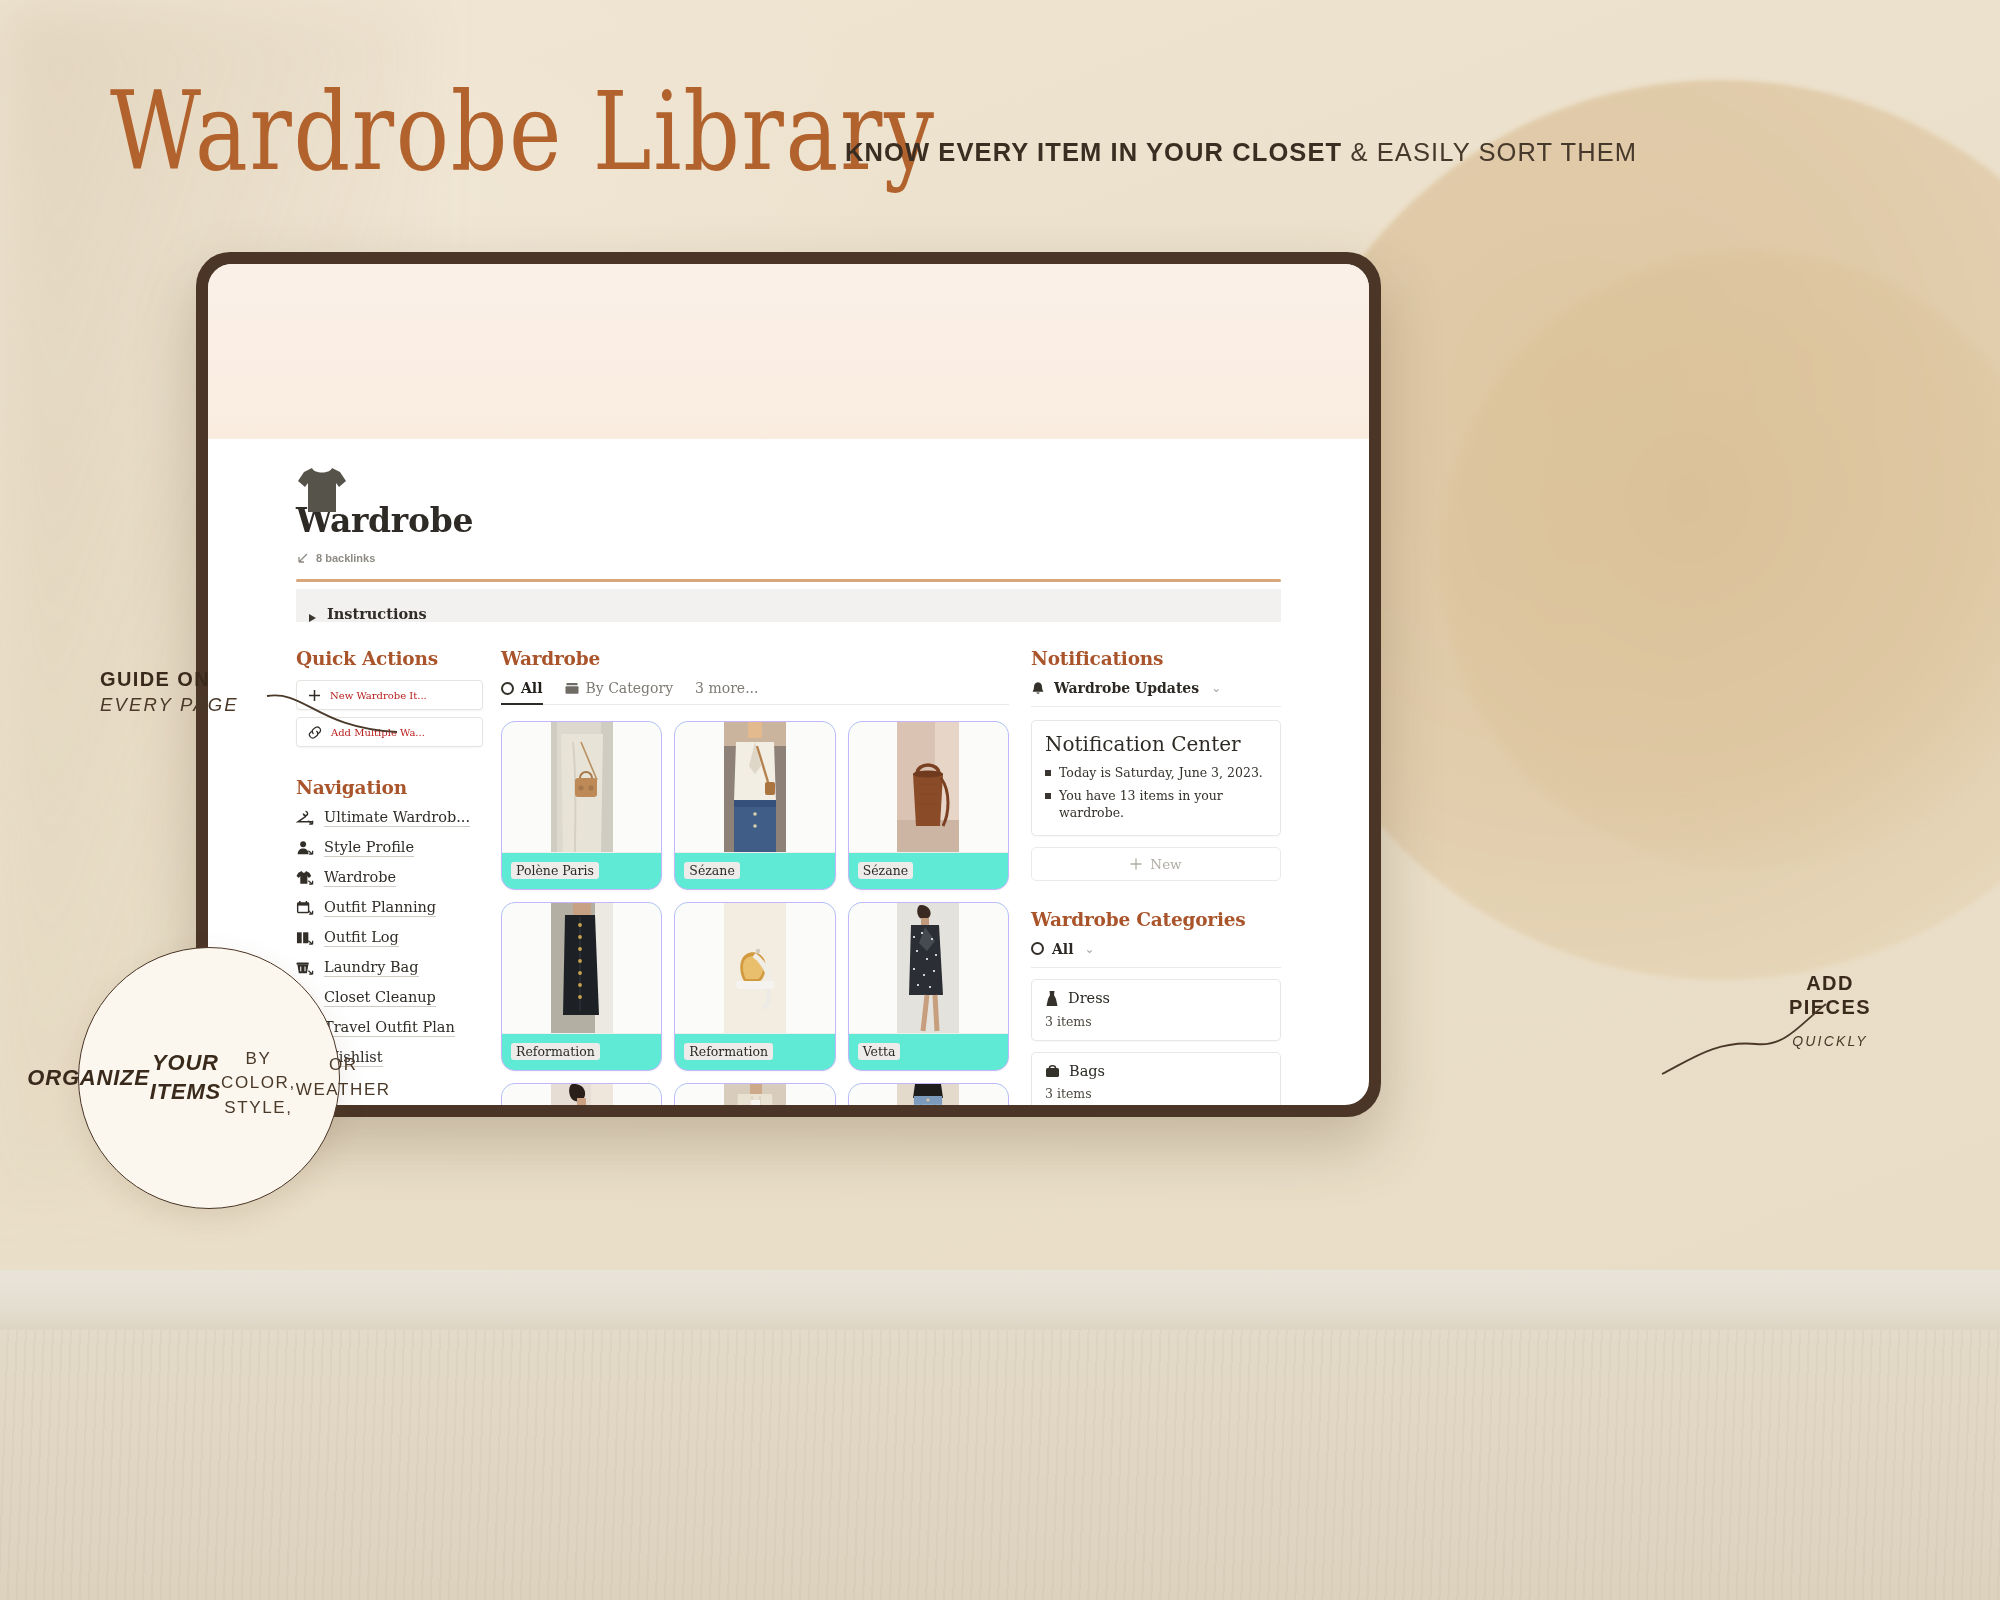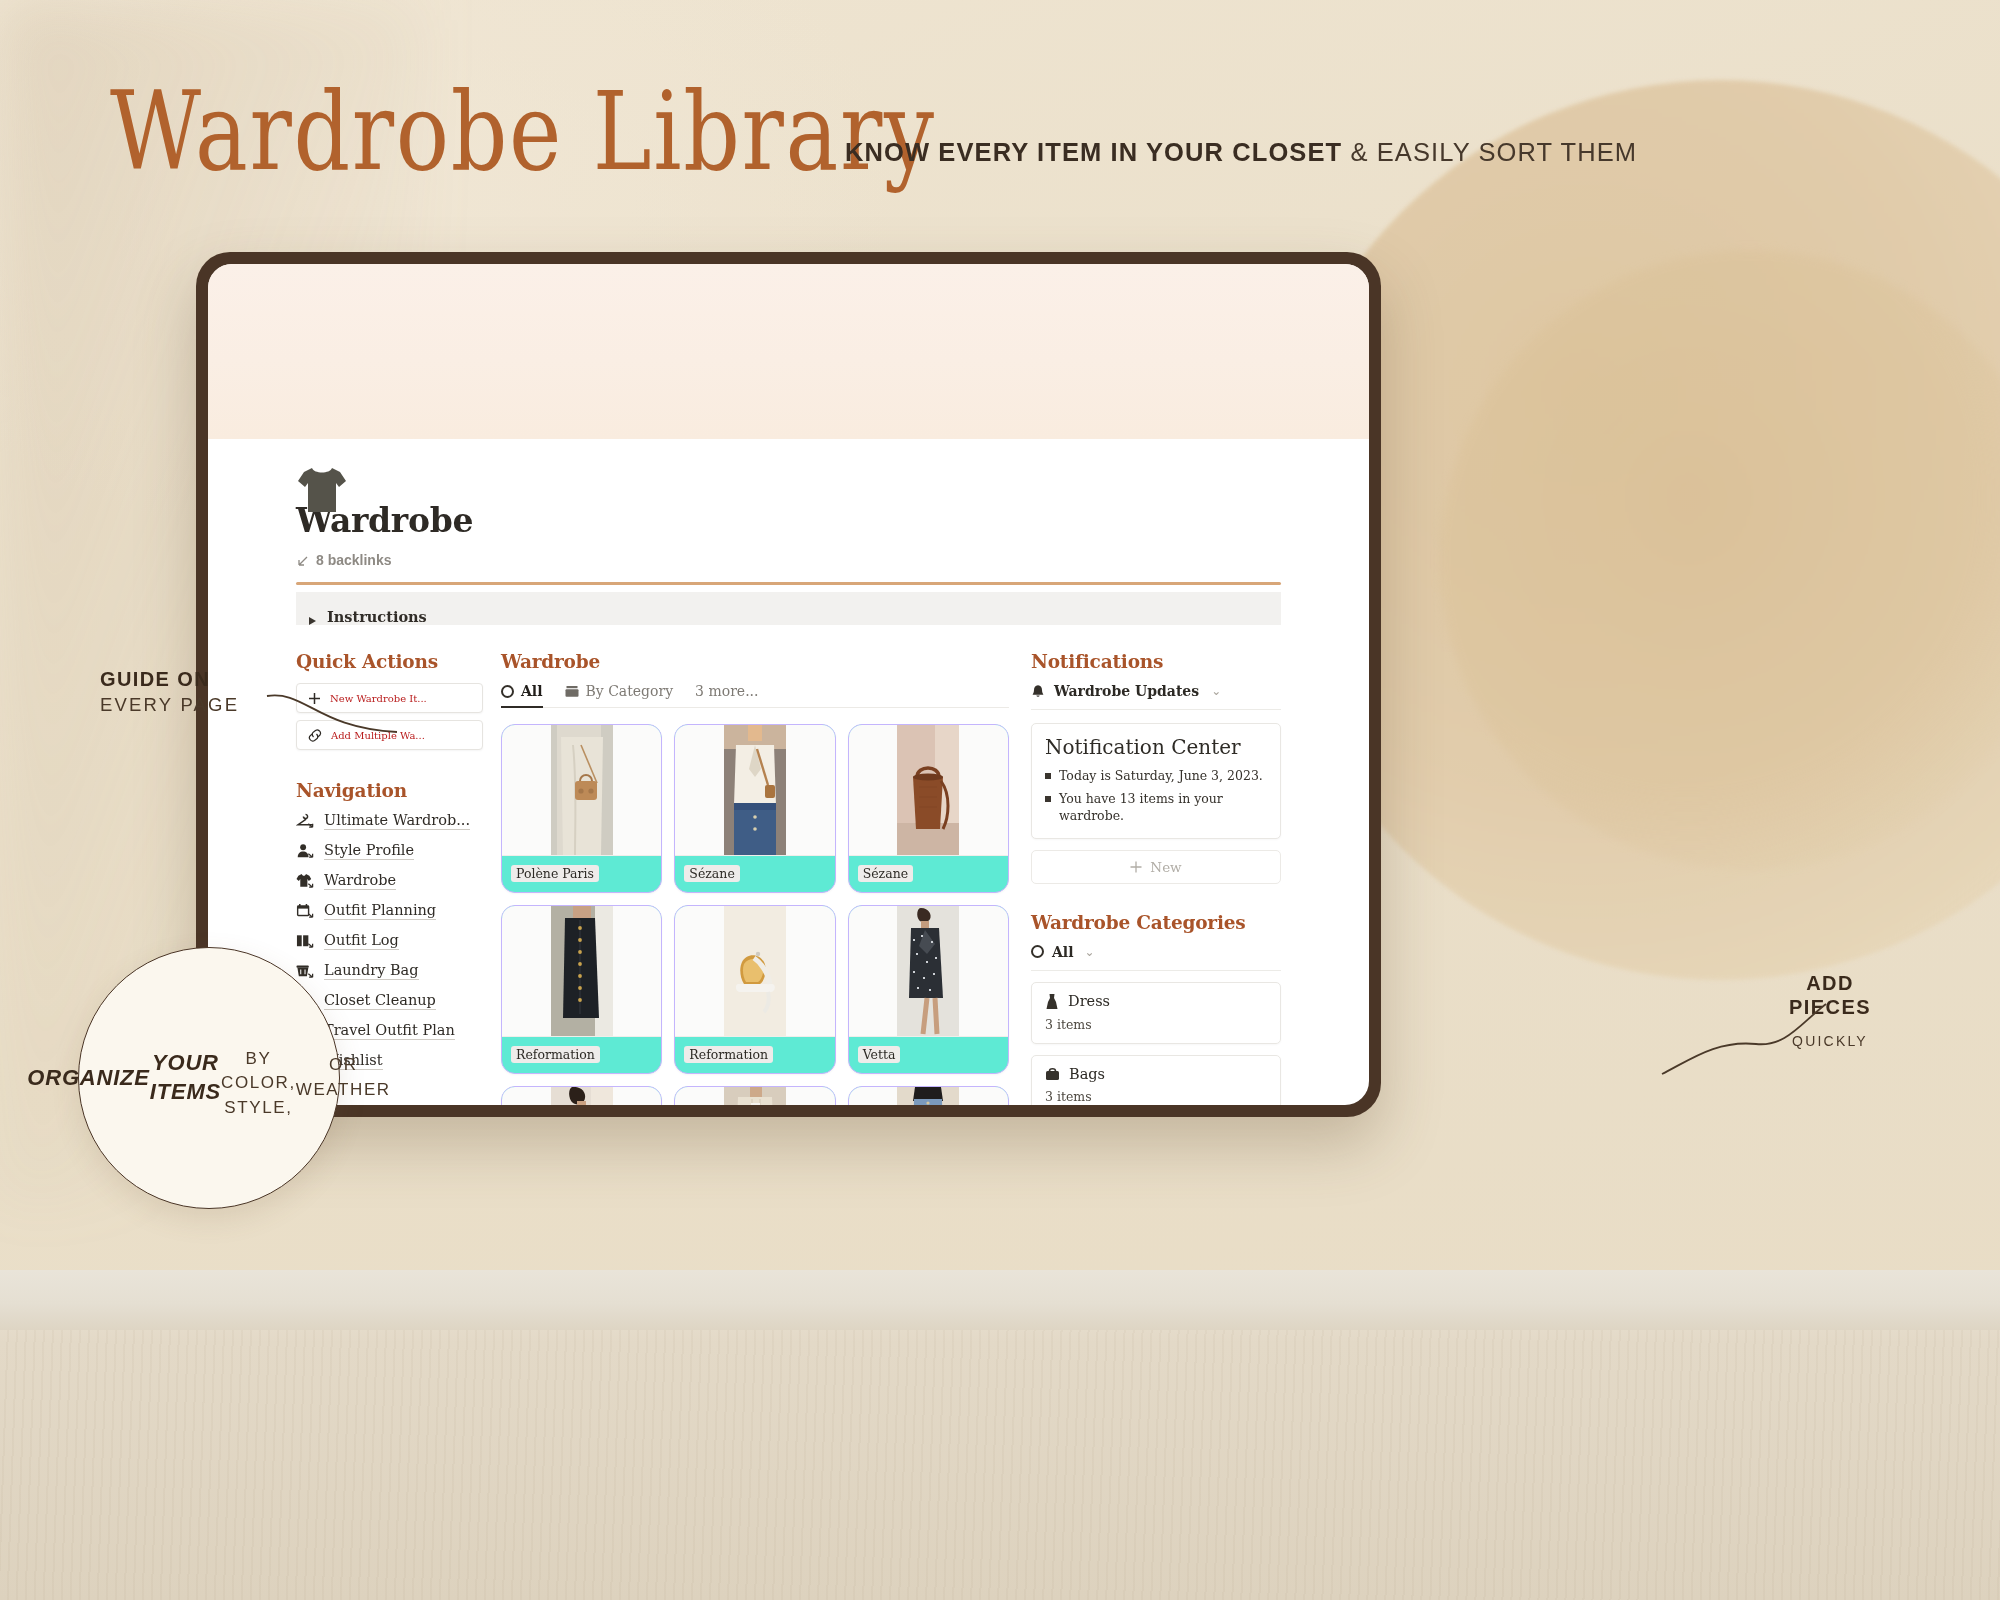--- a/index.html
+++ b/index.html
@@ -119,23 +119,23 @@
   }
   .page-title {
     font-family: "DejaVu Serif", "Liberation Serif", serif;
     font-weight: 700;
     font-size: 33px;
     color: #2e2a25;
     margin-top: 62px;
     letter-spacing: -.3px;
   }
   .backlinks {
-    display: flex; align-items: flex-end; gap: 7px;
+    display: flex; align-items: flex-start; gap: 7px;
     margin-top: 12px;
-    font-size: 14px;
+    font-size: 11px;
     color: #8e8a84;
     font-family: "Liberation Sans", sans-serif;
     font-weight: 600;
   }
   .gold-rule {
     margin-top: 14px;
     height: 3px;
     background: #d8a678;
     border-radius: 2px;
   }
@@ -359,20 +359,21 @@
   .callout { position: absolute; z-index: 6; }
   .co-b {
     font-weight: 700;
     color: #3a2a1c;
     letter-spacing: 1.4px;
   }
   .co-l {
     font-weight: 400;
     color: #4a3929;
     letter-spacing: 2.2px;
+    font-style: italic;
   }
   #callout-guide { left: 76px; top: 668px; text-align: left; margin-left: 24px; }
   #callout-guide .co-b { font-size: 20px; }
   #callout-guide .co-l { font-size: 18.5px; margin-top: 3px; }
 
   #callout-add { left: 1830px; top: 972px; text-align: center; transform: translateX(-50%); }
   #callout-add .co-b { font-size: 20px; line-height: 1.18; }
   #callout-add .co-l { font-size: 14px; margin-top: 14px; }
 
   .badge-circle {

